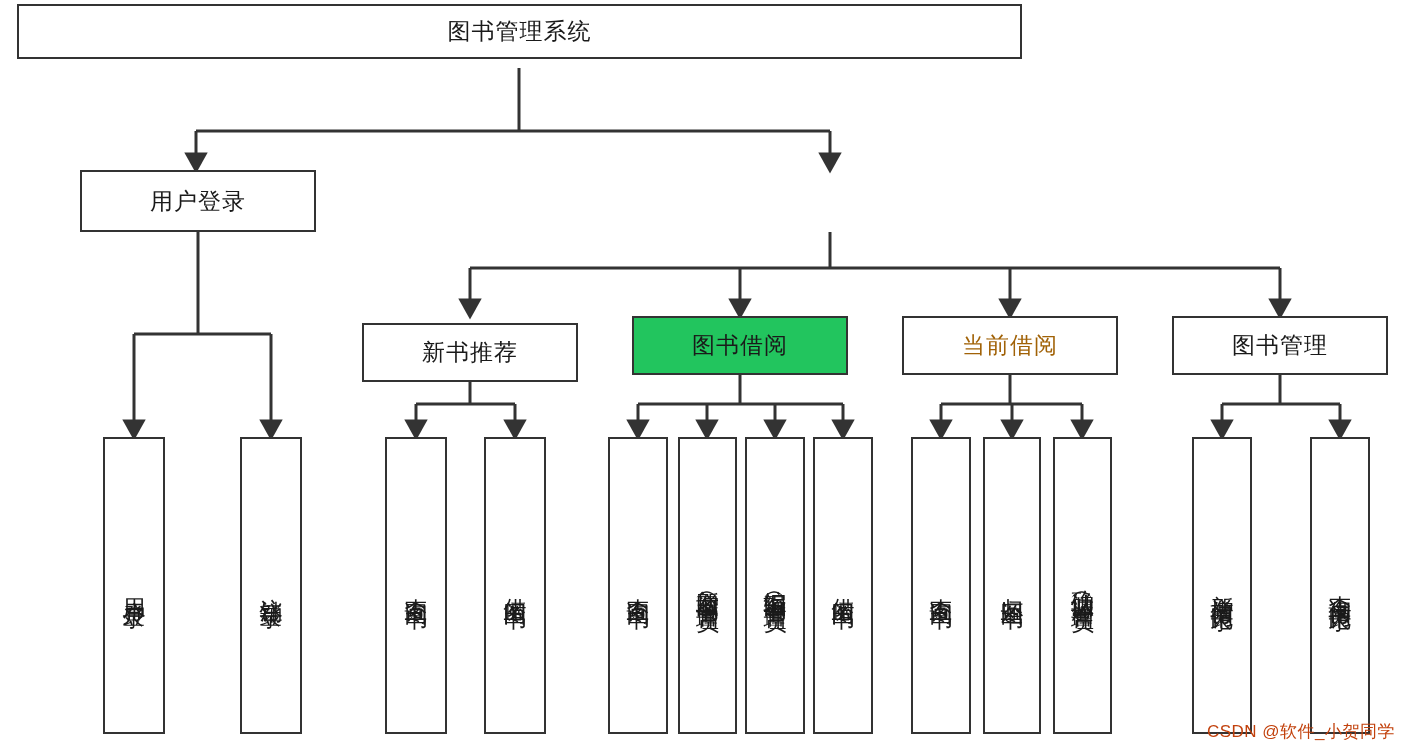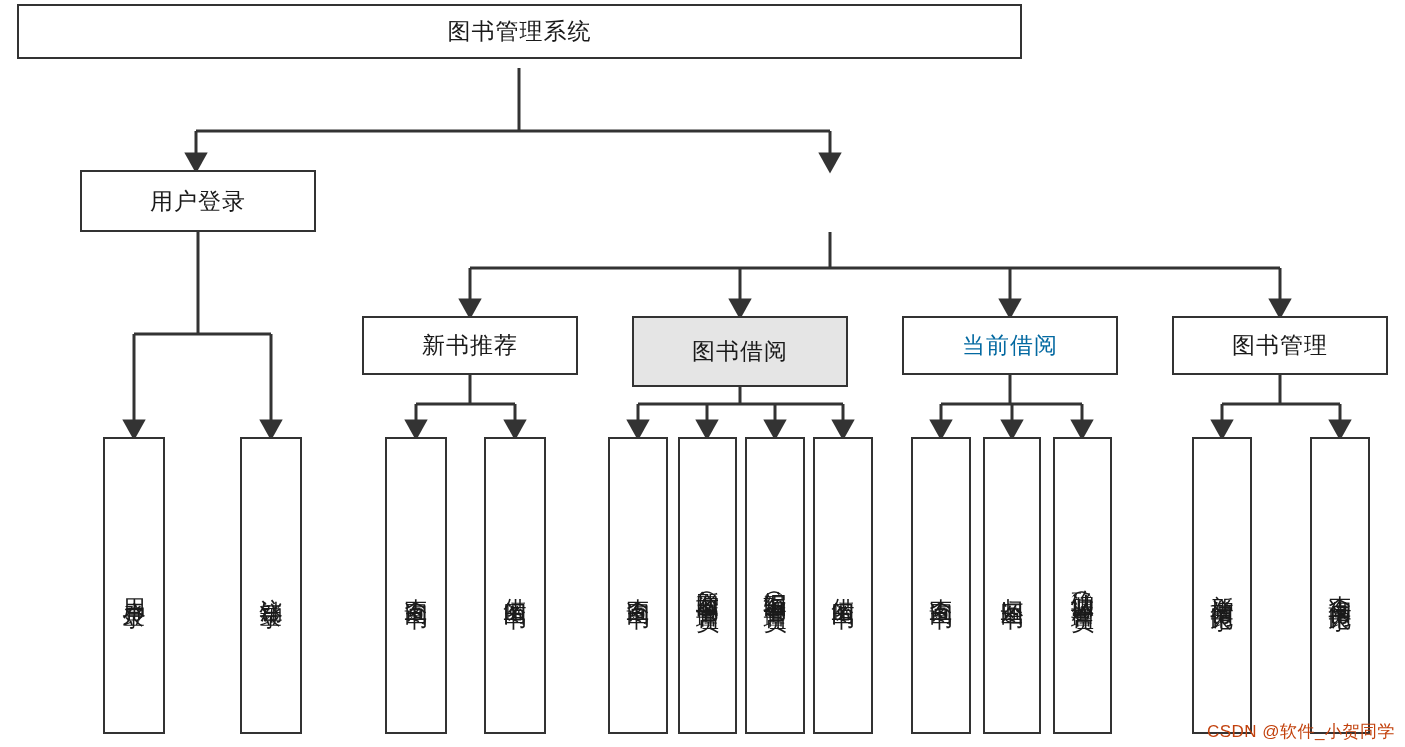--- a/index.html
+++ b/index.html
@@ -114,23 +114,23 @@
       <path d="M1222,404 L1340,404"></path>
       <path d="M1222,404 L1222,429" marker-end="url(#arrow)"></path>
       <path d="M1340,404 L1340,429" marker-end="url(#arrow)"></path>
     </g>
   </svg>
 
   <div class="node horiz" style="left: 17px; top: 4px; width: 1005px; height: 55px; border-color: rgb(51, 51, 51); background: rgb(255, 255, 255); color: rgb(26, 26, 26);">图书管理系统</div>
 
   <div class="node horiz" style="left: 80px; top: 170px; width: 236px; height: 62px; border-color: rgb(51, 51, 51); background: rgb(255, 255, 255); color: rgb(26, 26, 26);">用户登录</div>
 
-  <div class="node horiz" style="left: 362px; top: 316px; width: 216px; height: 59px; border-color: rgb(51, 51, 51); background: rgb(255, 255, 255); color: rgb(26, 26, 26);">新书推荐</div>
-  <div class="node horiz" style="left: 632px; top: 316px; width: 216px; height: 71px; border-color: rgb(51, 51, 51); background: #e5e5e5; color: rgb(26, 26, 26);">图书借阅</div>
-  <div class="node horiz" style="left: 902px; top: 316px; width: 216px; height: 59px; border-color: rgb(51, 51, 51); background: rgb(255, 255, 255); color: #0369a1;">当前借阅</div>
+  <div class="node horiz" style="left: 362px; top: 323px; width: 216px; height: 59px; border-color: rgb(51, 51, 51); background: rgb(255, 255, 255); color: rgb(26, 26, 26);">新书推荐</div>
+  <div class="node horiz" style="left: 632px; top: 316px; width: 216px; height: 59px; border-color: rgb(51, 51, 51); background: #22c55e; color: rgb(26, 26, 26);">图书借阅</div>
+  <div class="node horiz" style="left: 902px; top: 316px; width: 216px; height: 59px; border-color: rgb(51, 51, 51); background: rgb(255, 255, 255); color: #a16207;">当前借阅</div>
   <div class="node horiz" style="left: 1172px; top: 316px; width: 216px; height: 59px; border-color: rgb(51, 51, 51); background: rgb(255, 255, 255); color: rgb(26, 26, 26);">图书管理</div>
 
   <div class="node vert" style="left: 103px; top: 437px; width: 62px; height: 297px; border-color: rgb(51, 51, 51); background: rgb(255, 255, 255); color: rgb(26, 26, 26);">
       <span>用户登录</span>
     </div>
   <div class="node vert" style="left: 240px; top: 437px; width: 62px; height: 297px; border-color: rgb(51, 51, 51); background: rgb(255, 255, 255); color: rgb(26, 26, 26);">
       <span>注销登录</span>
     </div>
   <div class="node vert" style="left: 385px; top: 437px; width: 62px; height: 297px; border-color: rgb(51, 51, 51); background: rgb(255, 255, 255); color: rgb(26, 26, 26);">
       <span>查询图书</span>

